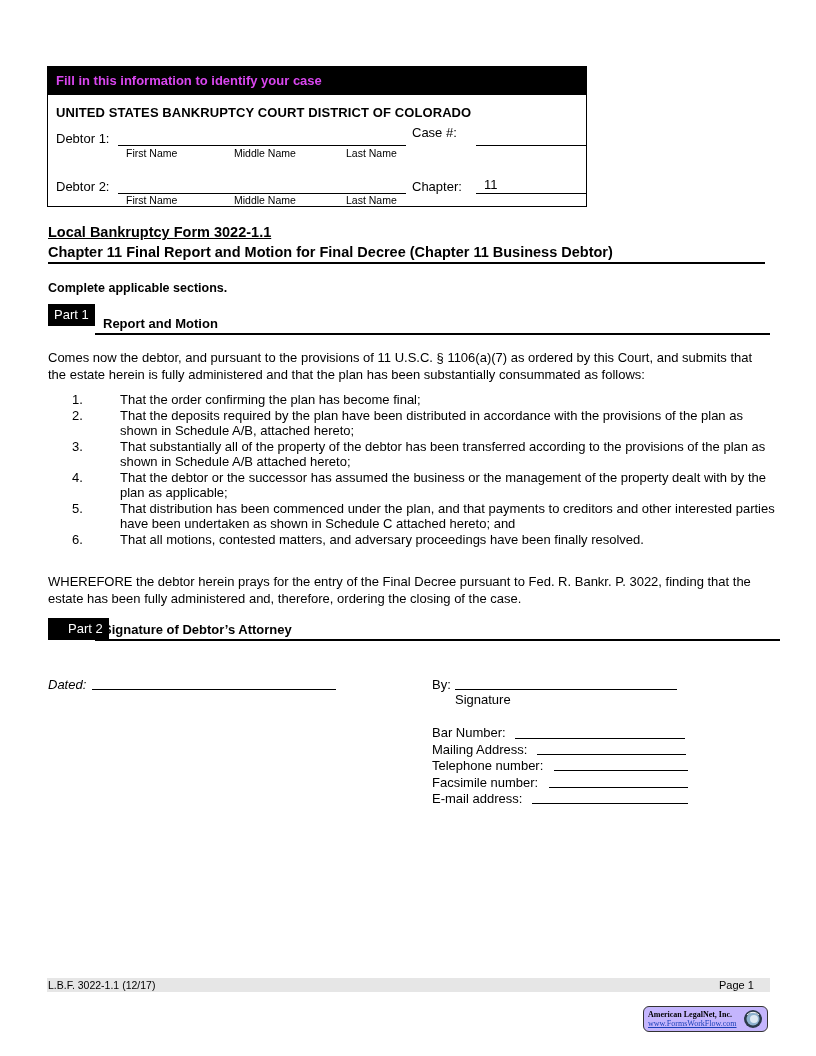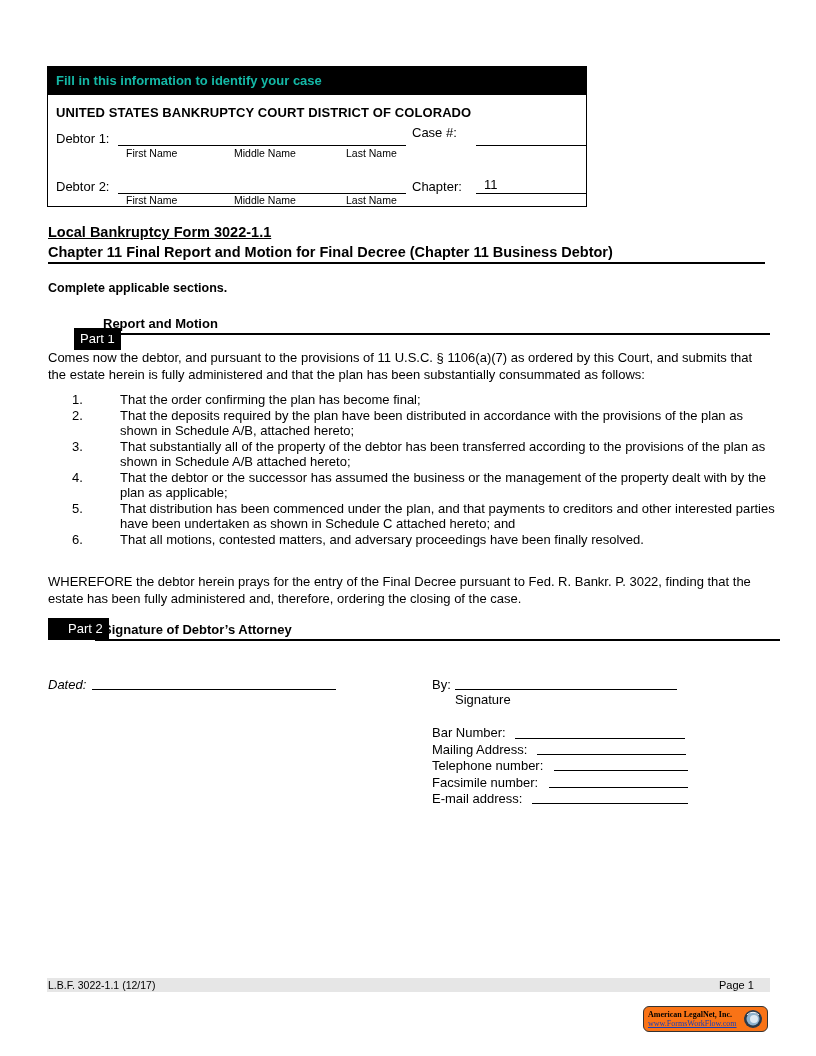--- a/index.html
+++ b/index.html
@@ -2,21 +2,21 @@
 <html><head>
 <meta charset="utf-8">
 <style>
   html, body { margin: 0; padding: 0; background: #ffffff; }
   body { width: 816px; height: 1056px; position: relative; overflow: hidden;
          font-family: "Liberation Sans", sans-serif; color: #000; }
   .abs { position: absolute; }
 
   
   .case-box { left: 47px; top: 66px; width: 540px; height: 141px; border: 1.5px solid #000; box-sizing: border-box; }
-  .case-header { position: absolute; left: 0; top: 0; right: 0; height: 28px; background: #000; color: #14b8a6;
+  .case-header { position: absolute; left: 0; top: 0; right: 0; height: 28px; background: #000; color: #d946ef;
                  font-weight: bold; font-size: 13px; line-height: 28px; padding-left: 8px; }
   .court { position: absolute; left: 8px; top: 38px; font-weight: bold; font-size: 13px; letter-spacing: 0.1px; }
   .lbl { position: absolute; font-size: 13px; }
   .line { position: absolute; border-bottom: 1px solid #000; height: 0; }
   .sub { position: absolute; font-size: 10.5px; }
   .val { position: absolute; font-size: 13px; }
 
   
   .form-no { left: 48px; top: 224px; font-weight: bold; font-size: 14.5px; text-decoration: underline; }
   .form-title { left: 48px; top: 244px; font-weight: bold; font-size: 14.5px; }
@@ -34,21 +34,21 @@
   .item { display: flex; }
   .num { width: 72px; padding-left: 24px; box-sizing: border-box; flex: none; }
   .txt { flex: 1; }
 
   .sig-lbl { font-size: 13px; }
   .footer-bar { left: 47px; top: 978px; width: 723px; height: 14px; background: #e6e6e6; }
   .footer-left { left: 48px; top: 979px; font-size: 10.5px; }
   .footer-right { left: 719px; top: 979px; font-size: 11px; }
 
   .badge { left: 643px; top: 1006px; width: 125px; height: 26px; border: 1px solid #333; border-radius: 6px;
-           box-sizing: border-box; background: #f97316; }
+           box-sizing: border-box; background: #c4b5fd; }
   .badge-name { position: absolute; left: 4px; top: 3px; font-family: "Liberation Serif", serif; font-size: 8px; font-weight: bold; }
   .badge-url { position: absolute; left: 4px; top: 12px; font-family: "Liberation Serif", serif; font-size: 8px; color: #1a3fb8; text-decoration: underline; }
   .badge-logo { position: absolute; right: 4px; top: 2px; width: 20px; height: 20px; }
 </style>
 </head>
 <body>
 
 <div class="abs case-box">
   <div class="case-header">Fill in this information to identify your case</div>
   <div class="court">UNITED STATES BANKRUPTCY COURT DISTRICT OF COLORADO</div>
@@ -79,21 +79,21 @@
     <span class="val" style="left:8px; top:-16px;">11</span>
   </div>
 </div>
 
 <div class="abs form-no">Local Bankruptcy Form 3022-1.1</div>
 <div class="abs form-title">Chapter 11 Final Report and Motion for Final Decree (Chapter 11 Business Debtor)</div>
 <div class="abs title-rule"></div>
 
 <div class="abs complete">Complete applicable sections.</div>
 
-<div class="abs part-tag" style="left:48px; top:328px;margin-left:26px;">Part 1</div>
+<div class="abs part-tag" style="left:48px; top:304px;">Part 1</div>
 <div class="abs part-title" style="left:103px; top:316px;">Report and Motion</div>
 <div class="abs part-rule" style="left:95px; top:333px; width:675px;"></div>
 
 <div class="abs para" style="top:349px;">Comes now the debtor, and pursuant to the provisions of 11 U.S.C.  § 1106(a)(7) as ordered by this Court, and submits that the estate herein is fully administered and that the plan has been substantially consummated as follows:</div>
 
 <div class="abs list" style="top:392px;">
   <div class="item">
     <span class="num">1.</span>
     <span class="txt">That the order confirming the plan has become final;</span>
   </div>

